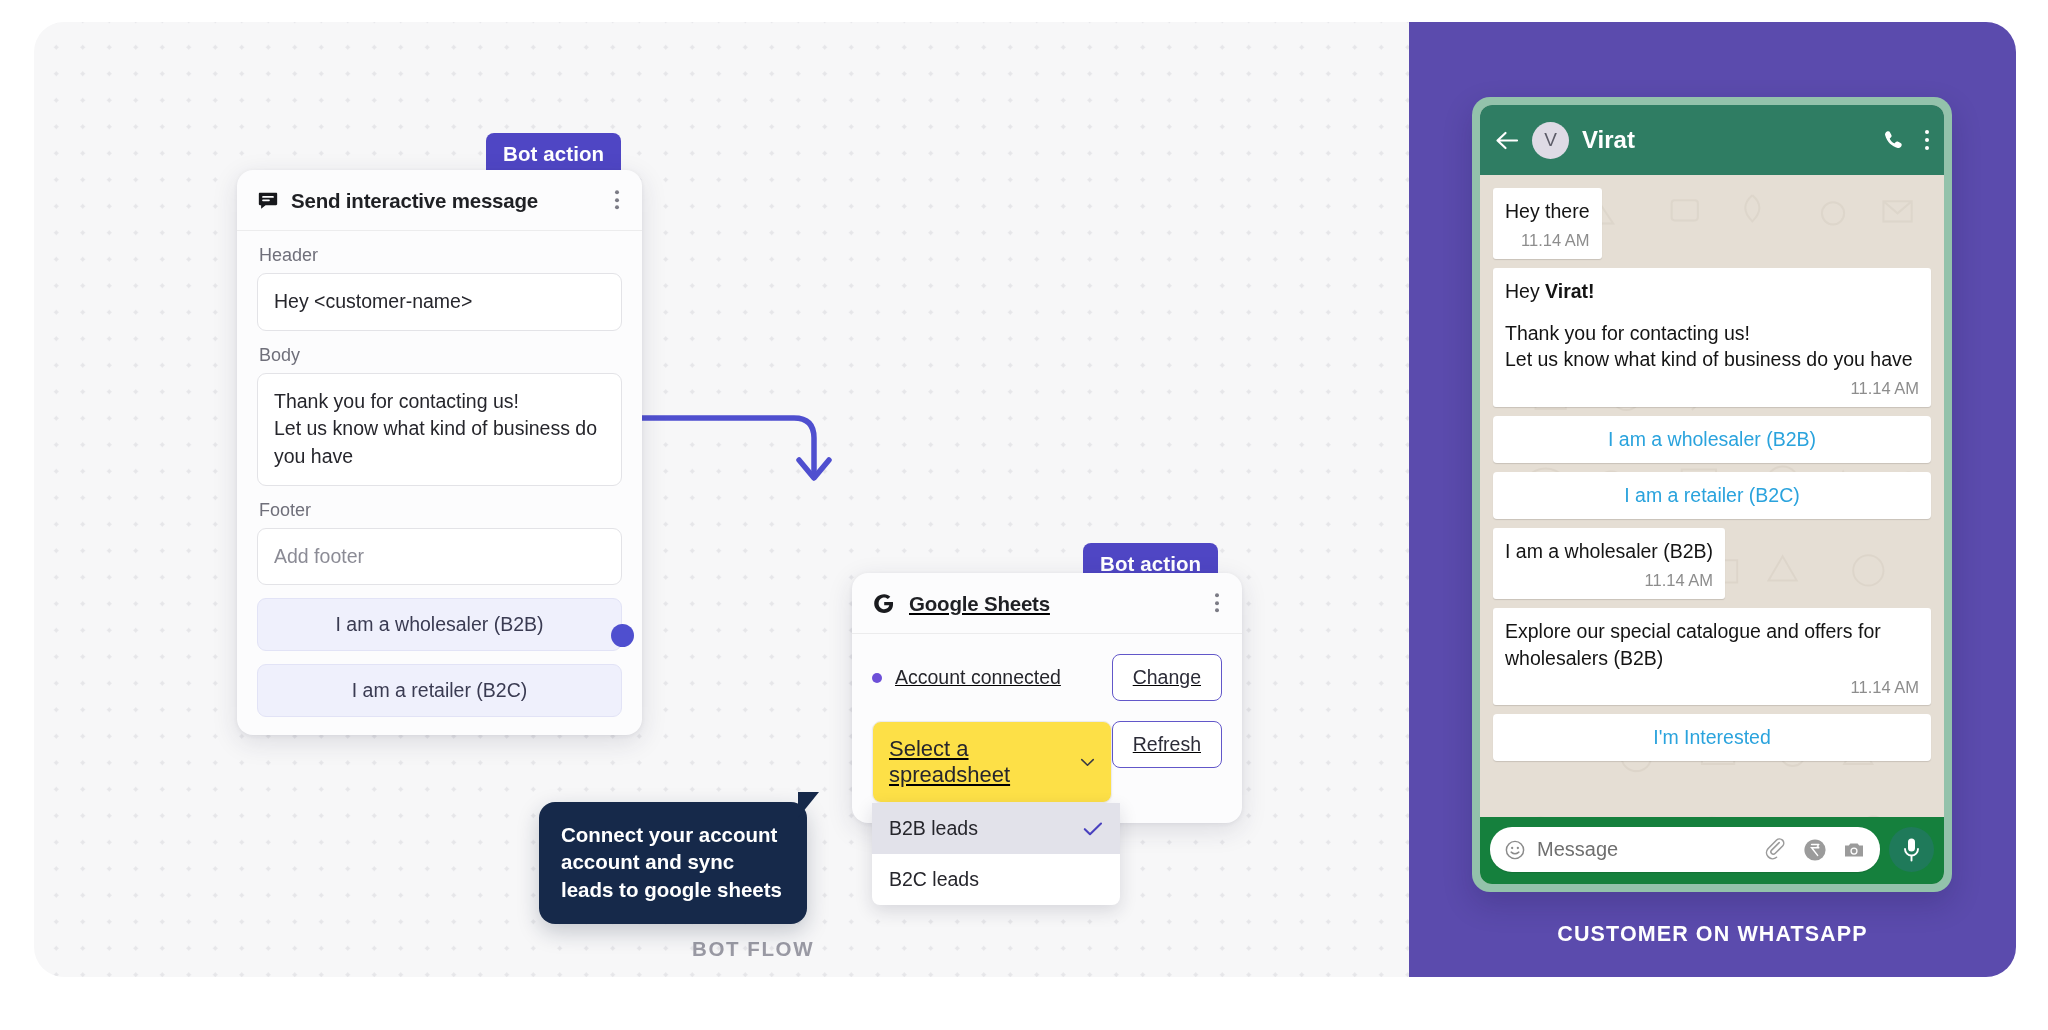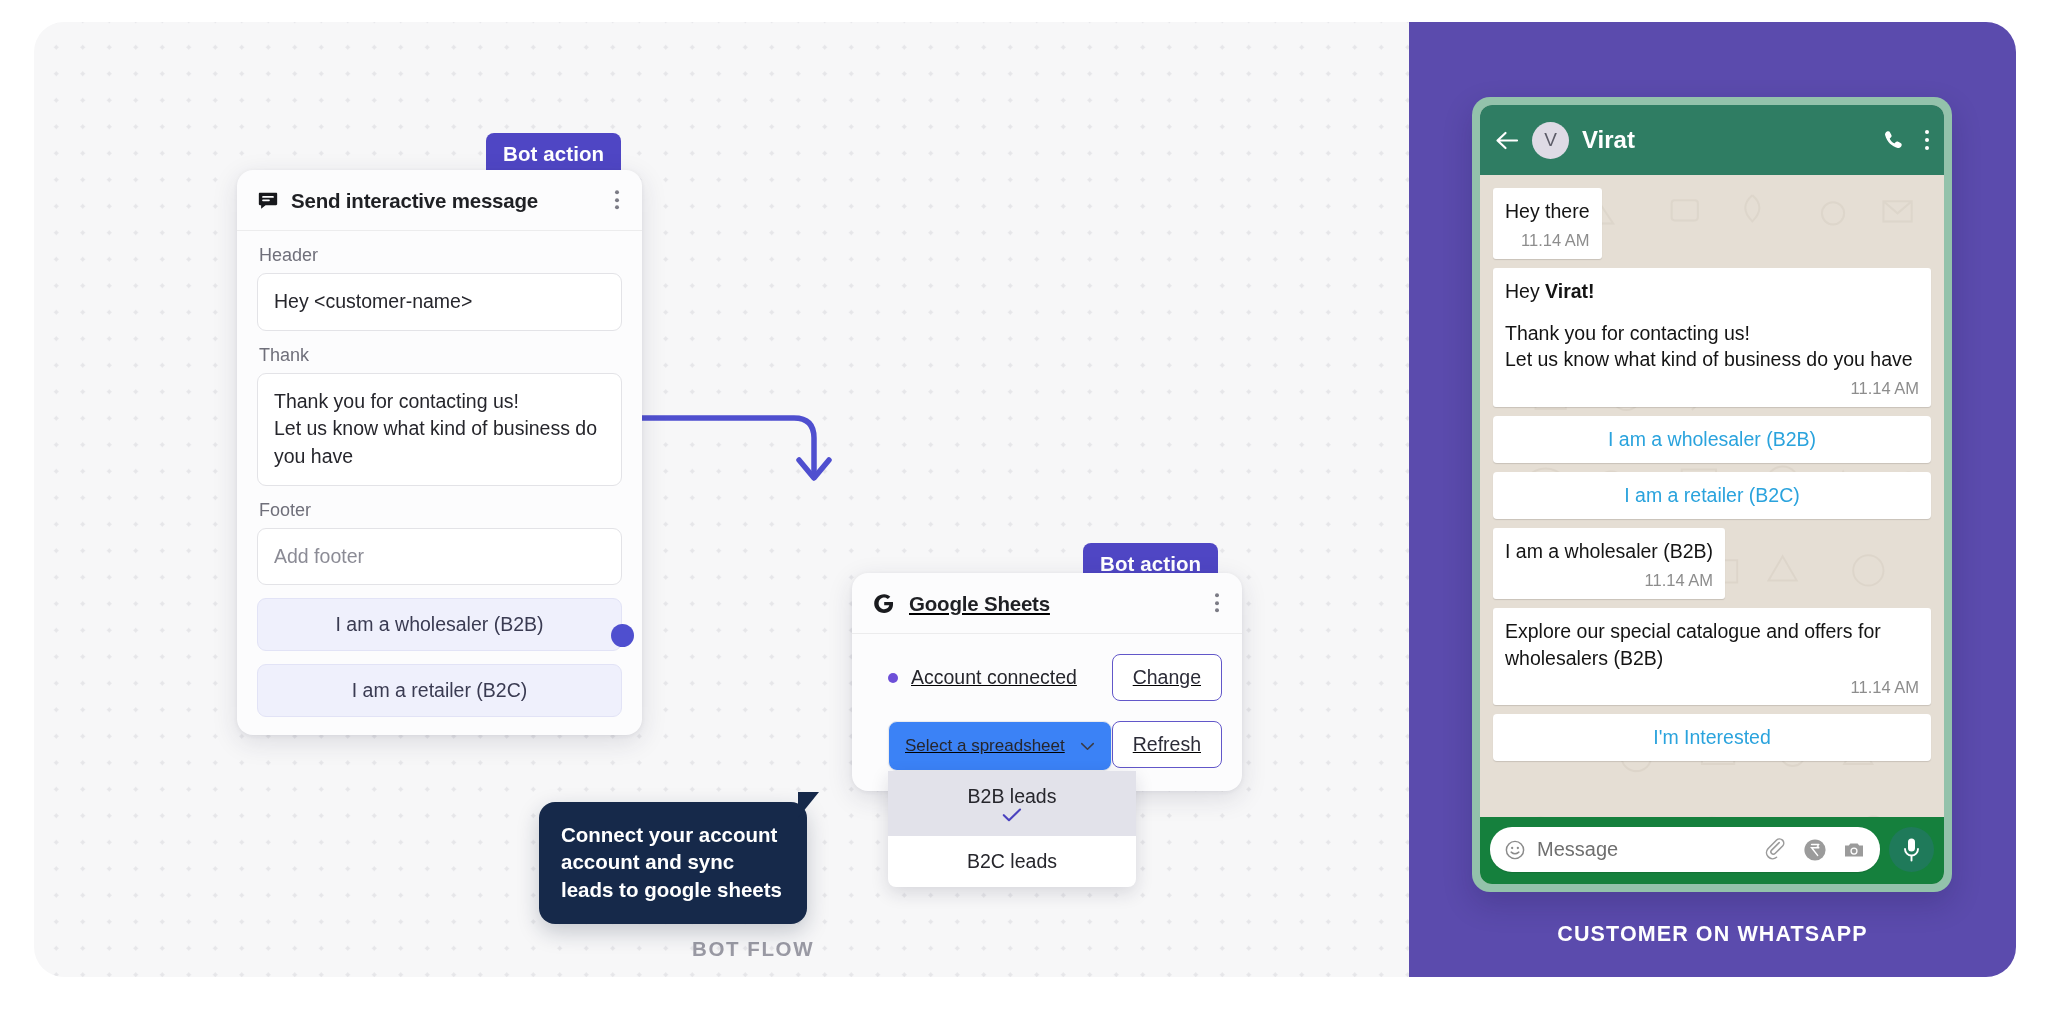--- a/index.html
+++ b/index.html
@@ -184,21 +184,20 @@
     width: 24px; height: 24px;
     margin-right: 13px;
     flex: 0 0 auto;
   }
 
   .sheets-row {
     display: flex;
     align-items: center;
     justify-content: space-between;
     padding: 20px 20px 0 20px;
-    margin-left: 16px;
   }
 
   .acct-left { display: flex; align-items: center; }
   .acct-dot {
     width: 10px; height: 10px;
     border-radius: 50%;
     background: #6d4fd8;
     margin-right: 13px;
   }
   .acct-text { font-size: 19.5px; color: #26262c; }
@@ -210,25 +209,25 @@
     border-radius: 8px;
     font-size: 19.5px;
     padding: 11px 20px;
     cursor: pointer;
     font-family: "Liberation Sans", sans-serif;
   }
 
   .select-wrap { position: relative; width: 248px; }
 
   .select-box {
-    background: #3b82f6;
+    background: #fde047;
     border: 1px solid #ebebee;
     border-radius: 9px;
     padding: 14px 16px;
-    font-size: 17px;
+    font-size: 22px;
     color: #26262c;
     display: flex;
     align-items: center;
     justify-content: space-between;
     cursor: pointer;
     box-shadow: 0 1px 3px rgba(0,0,0,0.04);
   }
 
   .chevron {
     width: 15px; height: 9px;
@@ -249,21 +248,20 @@
   }
 
   .dd-item {
     display: flex;
     align-items: center;
     justify-content: space-between;
     padding: 14px 17px;
     font-size: 19.5px;
     color: #26262c;
     cursor: pointer;
-    flex-direction: column;
   }
   .dd-item.selected { background: #e2e2ea; }
   .check { width: 20px; height: 14px; }
 
   
   .tooltip {
     position: absolute;
     left: 505px;
     top: 780px;
     width: 268px;
@@ -474,21 +472,21 @@
             <i></i>
             <i></i>
             <i></i>
           </span>
         </div>
 
         <div class="card-body-pad">
           <div class="field-label">Header</div>
           <div class="field-box">Hey &lt;customer-name&gt;</div>
 
-          <div class="field-label">Thank</div>
+          <div class="field-label">Body</div>
           <div class="field-box tall" style="white-space:pre-line">Thank you for contacting us!
 Let us know what kind of business do you have</div>
 
           <div class="field-label">Footer</div>
           <div class="field-box placeholder">Add footer</div>
 
           <div style="position:relative">
             <div class="choice-btn">I am a wholesaler (B2B)</div>
             <span class="node-dot" style="top:26px"></span>
           </div>

